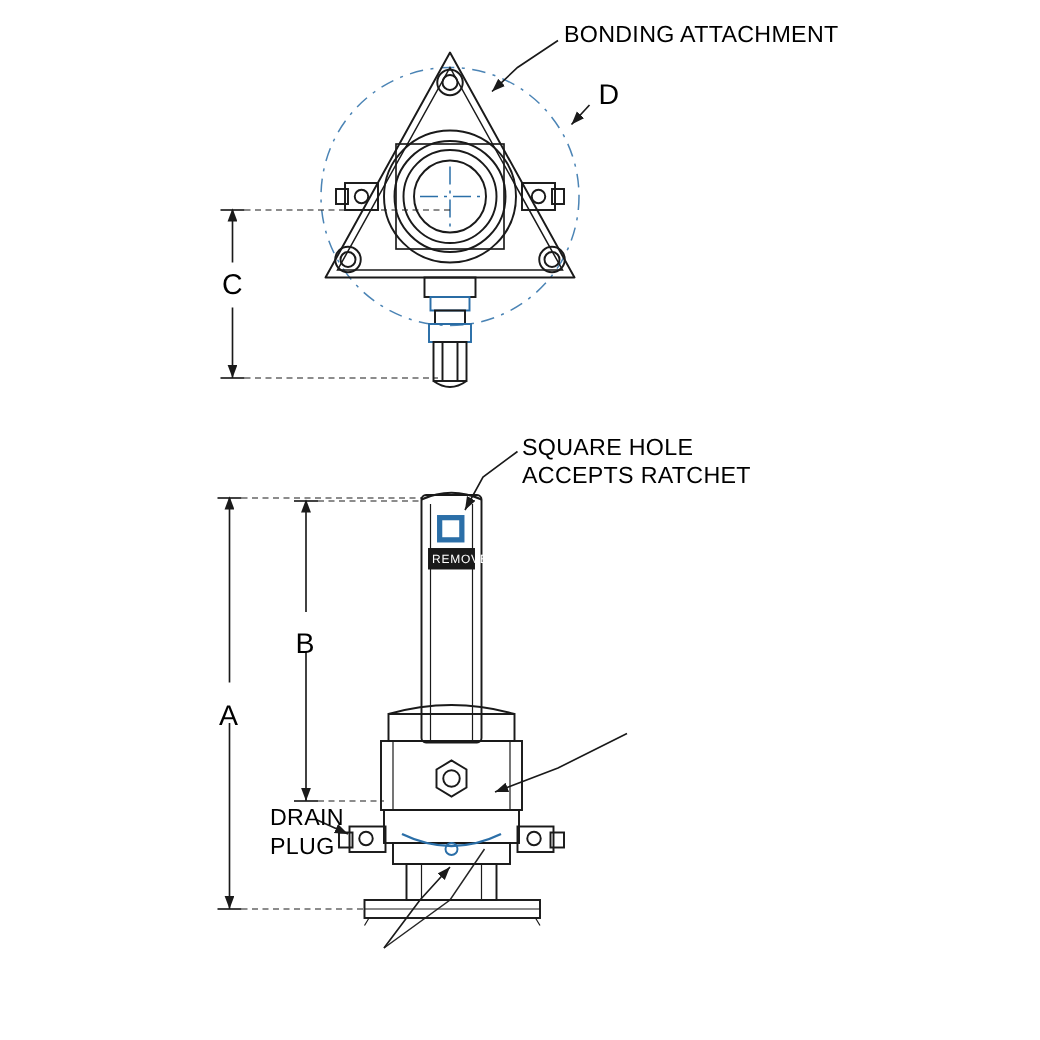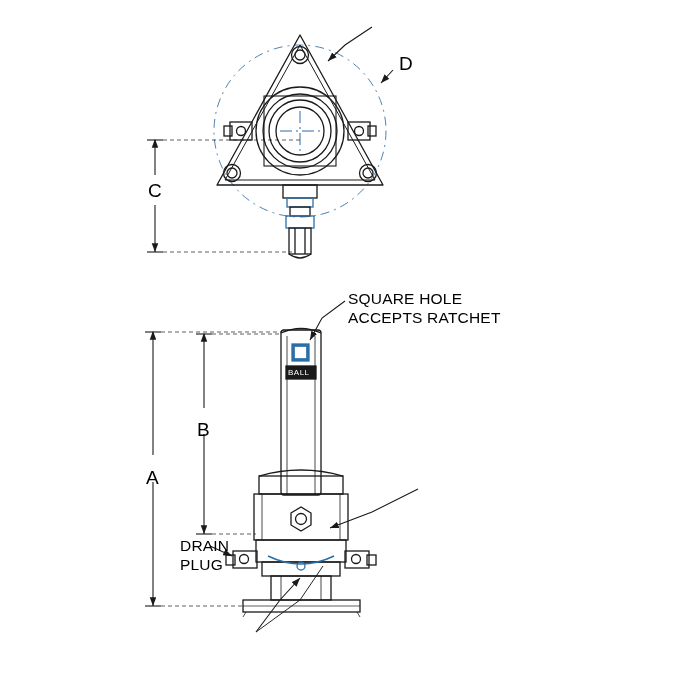--- a/index.html
+++ b/index.html
@@ -172,22 +172,23 @@
 
       <line x1="204" y1="334" x2="204" y2="408" marker-start="url(#arrTail)"></line>
       <line x1="204" y1="434" x2="204" y2="534" marker-end="url(#arrHead)"></line>
       <line x1="196" y1="334" x2="212" y2="334"></line>
       <line x1="196" y1="534" x2="212" y2="534"></line>
       <line x1="212" y1="334" x2="281" y2="334" stroke-width="0.7" stroke-dasharray="4 3"></line>
       <line x1="212" y1="534" x2="256" y2="534" stroke-width="0.7" stroke-dasharray="4 3"></line>
     </g>
   </svg>
 
-  <div class="logo-text" style="left:288px; top:368px;">BALL</div>
+  <div class="logo-text" style="left:288px; top:368px;">REMOVE</div>
 
+  <div class="callout" style="left:376px; top:14px;">BONDING ATTACHMENT</div>
   <div class="callout" style="left:348px; top:289px;">SQUARE HOLE
 ACCEPTS RATCHET</div>
   <div class="callout" style="left:180px; top:536px;">DRAIN
 PLUG</div>
 
   <div class="dim-letter" style="left:146px; top:467px;">A</div>
   <div class="dim-letter" style="left:197px; top:419px;">B</div>
   <div class="dim-letter" style="left:148px; top:180px;">C</div>
   <div class="dim-letter" style="left:399px; top:53px;">D</div>
 

